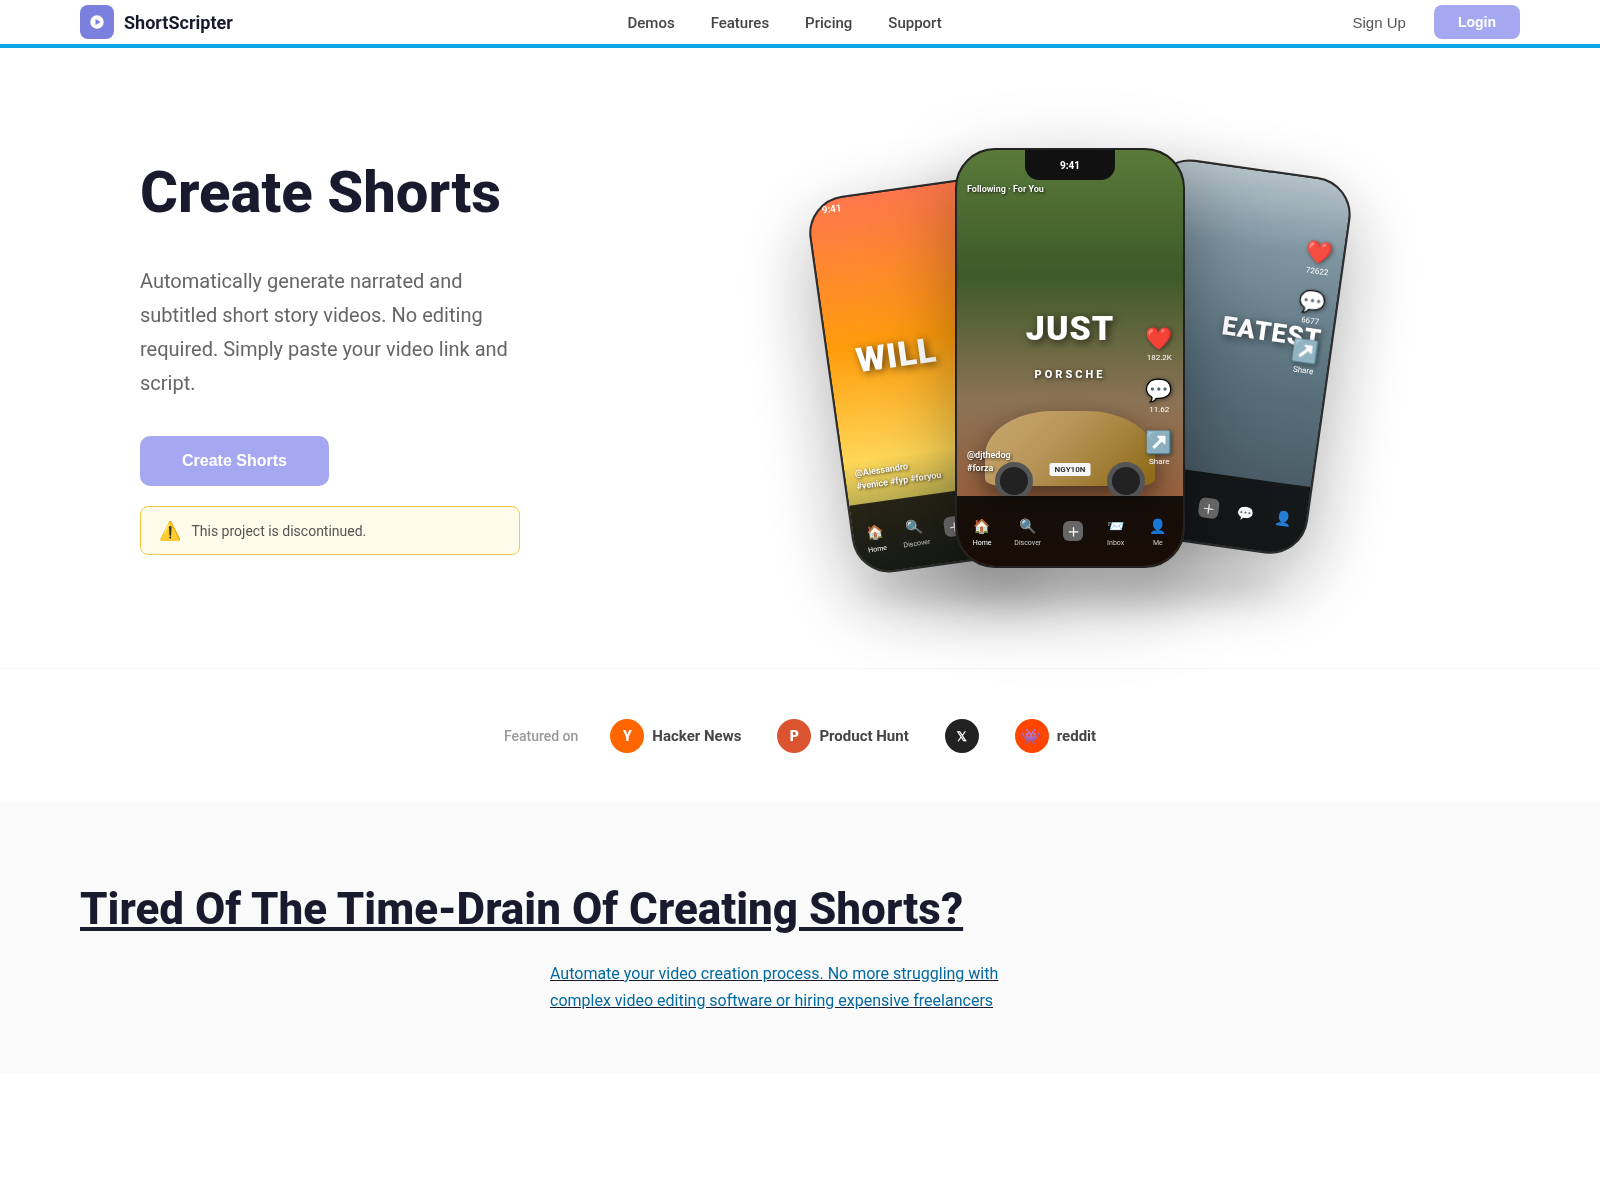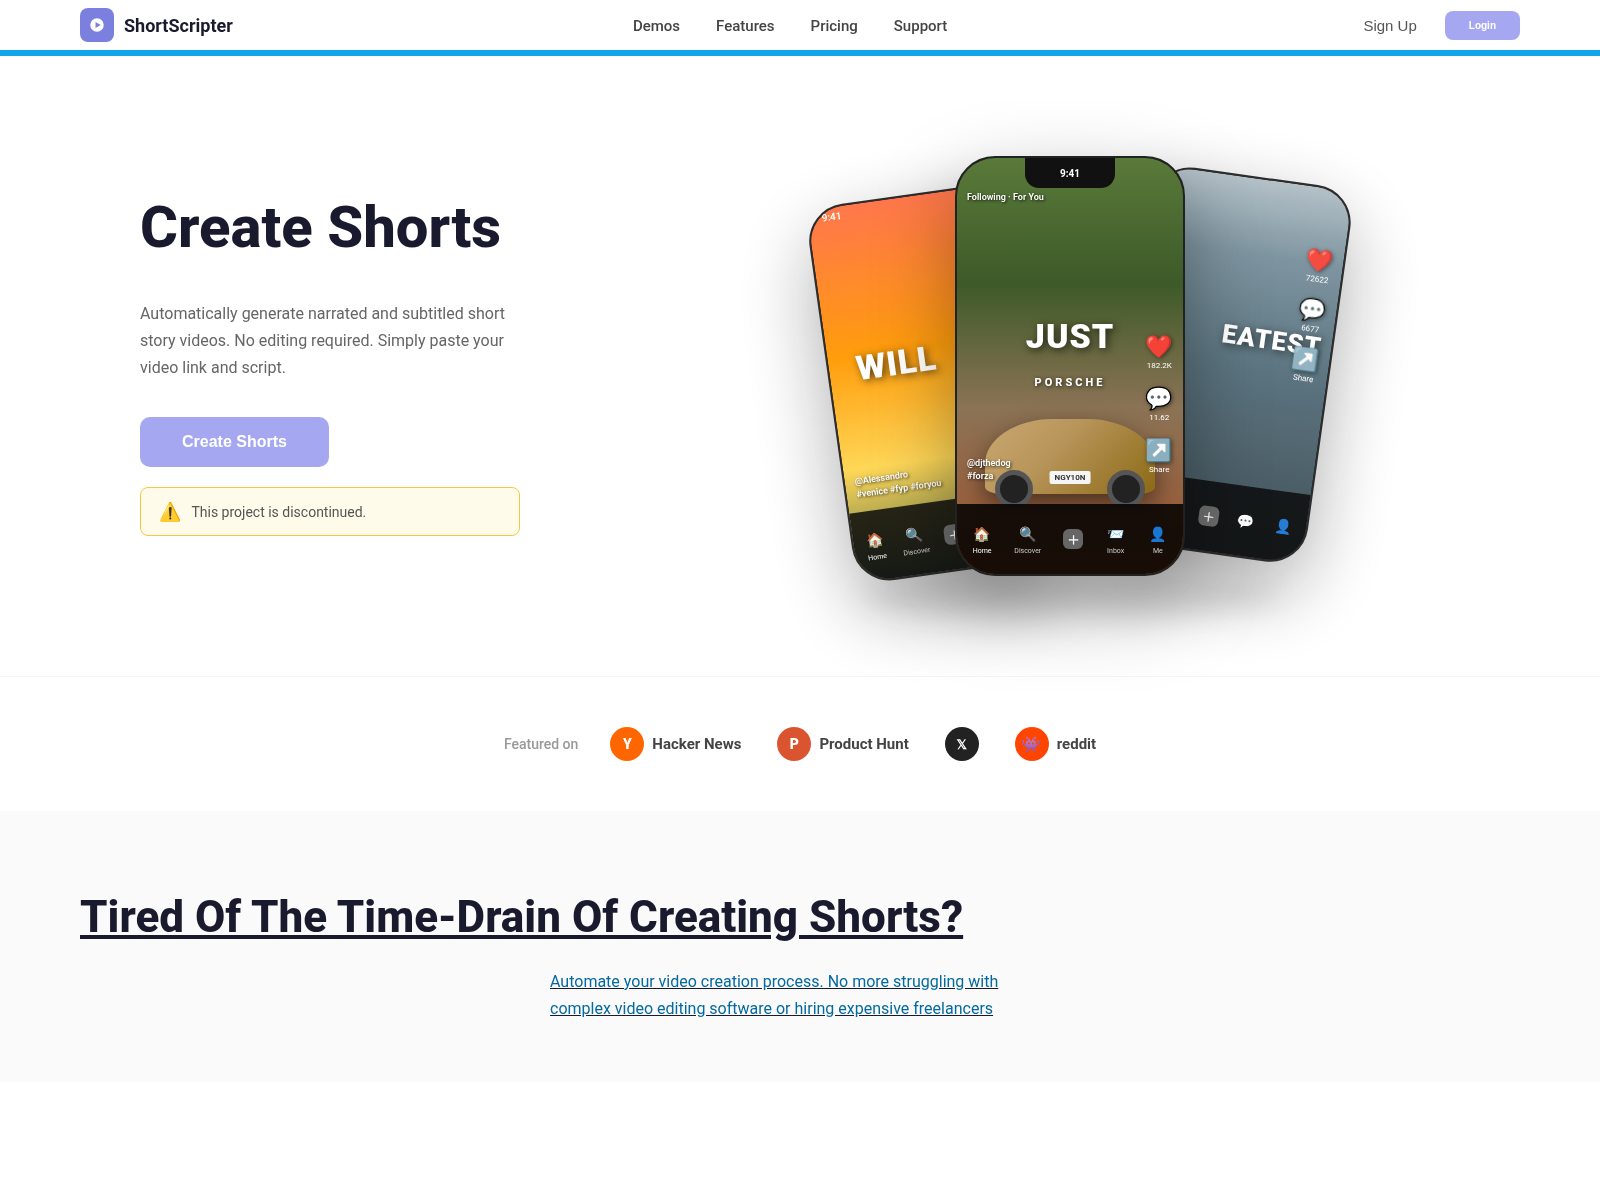--- a/index.html
+++ b/index.html
@@ -9,22 +9,22 @@
       color: #1a1a2e;
       overflow-x: hidden;
     }
 
     
     nav {
       display: flex;
       align-items: center;
       justify-content: space-between;
       padding: 0 80px;
-      height: 56px;
-      border-bottom: 6px solid #0ea5e9;
+      height: 48px;
+      border-bottom: 4px solid #0ea5e9;
       background: #fff;
     }
     .nav-logo {
       display: flex;
       align-items: center;
       gap: 10px;
       font-weight: 700;
       font-size: 18px;
       color: #1a1a2e;
       text-decoration: none;
@@ -64,21 +64,21 @@
       font-weight: 500;
       cursor: pointer;
       padding: 8px 16px;
     }
     .btn-login {
       background: #a5a8f0;
       color: white;
       border: none;
       border-radius: 8px;
       padding: 9px 24px;
-      font-size: 10px;
+      font-size: 14px;
       font-weight: 600;
       cursor: pointer;
     }
 
     
     .hero {
       display: flex;
       align-items: center;
       padding: 60px 80px 60px 140px;
       min-height: 580px;
@@ -123,21 +123,21 @@
       right: -14px;
       height: 22px;
       border: 2.5px solid #f5c842;
       border-radius: 50%;
       transform: rotate(-1deg);
       border-bottom-color: transparent;
       border-right-color: transparent;
     }
     .hero-desc {
       color: #666;
-      font-size: 16px;
+      font-size: 20px;
       line-height: 1.7;
       margin-top: 40px;
       margin-bottom: 36px;
       max-width: 400px;
     }
     .btn-create {
       background: #a5a8f0;
       color: white;
       border: none;
       border-radius: 10px;

